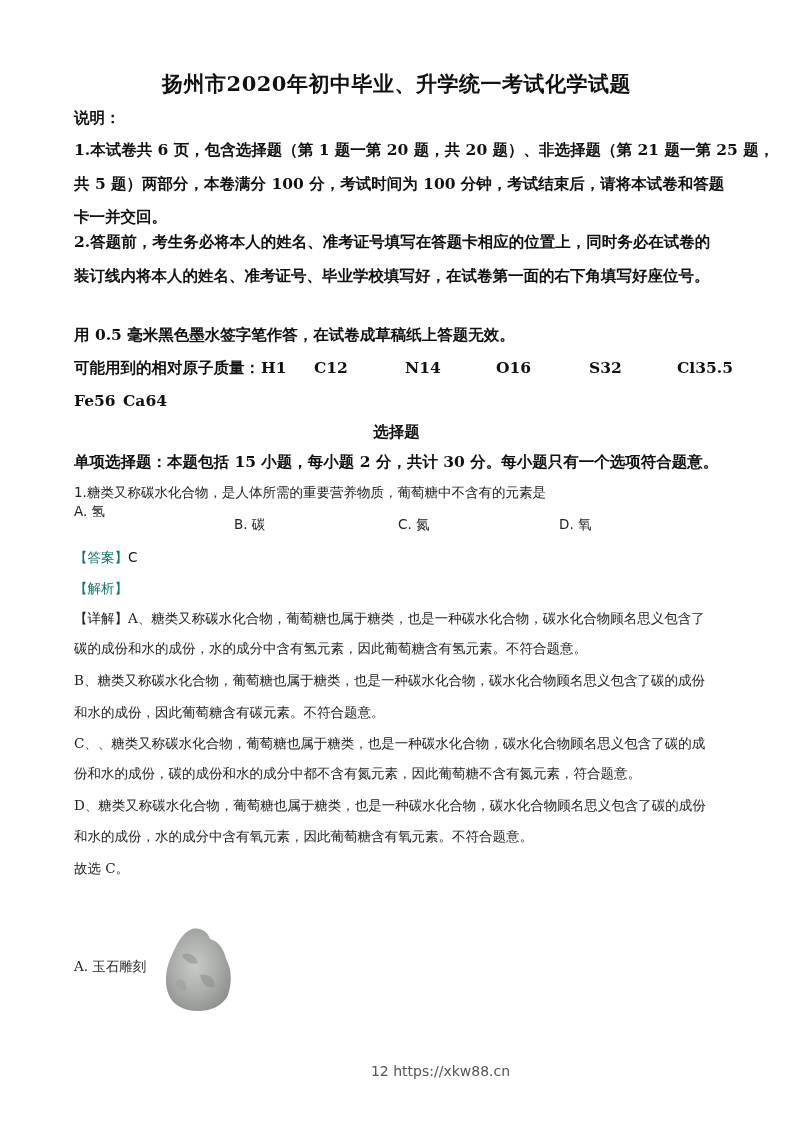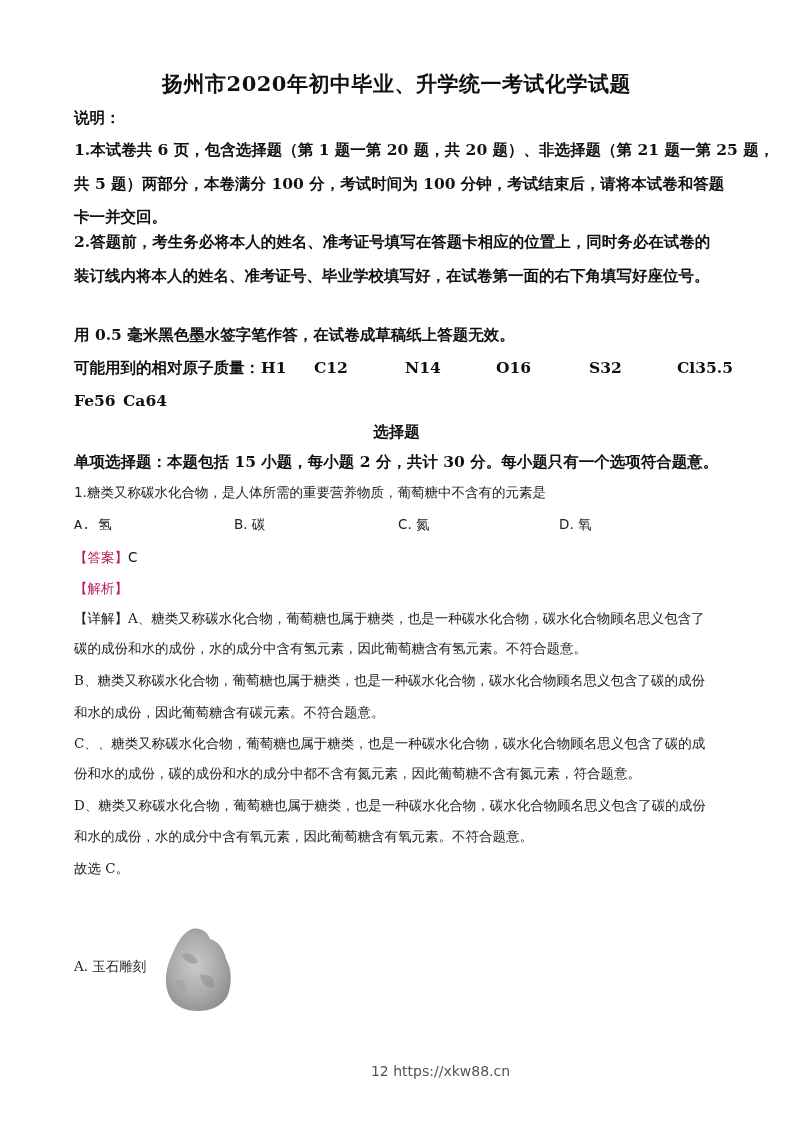--- a/index.html
+++ b/index.html
@@ -6,21 +6,21 @@
   body { width: 793px; height: 1122px; position: relative; overflow: hidden;
          font-family: "DejaVu Serif", "Liberation Serif", serif; color: #111; }
   .page { position: absolute; left: 0; top: 0; width: 793px; height: 878px; }
   .title { position: absolute; top: 70px; left: 0; width: 793px; text-align: center;
            font-size: 21px; font-weight: bold; letter-spacing: 0.5px; }
   .line { position: absolute; left: 74px; white-space: nowrap; }
   .b { font-weight: bold; font-size: 15.5px; }
   .n { font-size: 13.5px; color: #222; }
   .sans { font-family: "DejaVu Sans", "Liberation Sans", sans-serif; }
   .center { left: 0; width: 793px; text-align: center; }
-  .tag { color: #be185d; font-family: "DejaVu Sans", "Liberation Sans", sans-serif; font-size: 13.5px; }
+  .tag { color: #0f766e; font-family: "DejaVu Sans", "Liberation Sans", sans-serif; font-size: 13.5px; }
   .ans { color: #111; font-family: "DejaVu Sans", "Liberation Sans", sans-serif; font-size: 13.5px; }
   .opt { position: absolute; font-size: 13.5px; font-family: "DejaVu Sans", "Liberation Sans", sans-serif; color: #222; }
   .mass { position: absolute; font-weight: bold; font-size: 15.5px; }
   .stone { position: absolute; left: 162px; top: 925px; width: 72px; height: 88px; }
   .footer { position: absolute; top: 1063px; left: 0; width: 793px; text-align: center;
             font-family: "DejaVu Sans", "Liberation Sans", sans-serif; font-size: 14px; color: #555; padding-left: 44px; }
 </style>
 </head>
 <body>
 
@@ -47,21 +47,21 @@
   <div class="mass" style="left:589px; top:358px;">S32</div>
   <div class="mass" style="left:677px; top:358px;">Cl35.5</div>
   <div class="mass" style="left:74px; top:391px;">Fe56</div>
   <div class="mass" style="left:123px; top:391px;">Ca64</div>
 
   <div class="line b center" style="top:422px;">选择题</div>
   <div class="line b" style="top:452px;">单项选择题：本题包括 15 小题，每小题 2 分，共计 30 分。每小题只有一个选项符合题意。</div>
 
   <div class="line n sans" style="top:484px;">1.糖类又称碳水化合物，是人体所需的重要营养物质，葡萄糖中不含有的元素是</div>
 
-  <div class="opt" style="left:74px; top:516px;font-family:Liberation Mono, monospace;">A.  氢</div>
+  <div class="opt" style="left:74px; top:503px;">A.  氢</div>
   <div class="opt" style="left:234px; top:516px;">B.  碳</div>
   <div class="opt" style="left:398px; top:516px;">C.  氮</div>
   <div class="opt" style="left:559px; top:516px;">D.  氧</div>
 
   <div class="line" style="top:547px;">
     <span class="tag">【答案】</span><span class="ans">C</span>
   </div>
 
   <div class="line" style="top:578px;">
     <span class="tag">【解析】</span>

